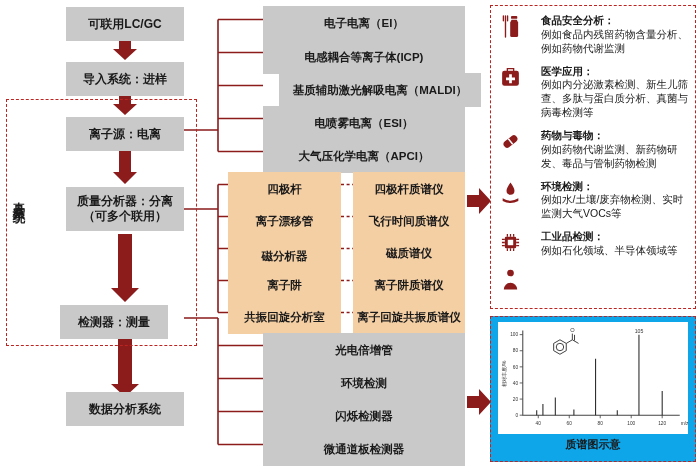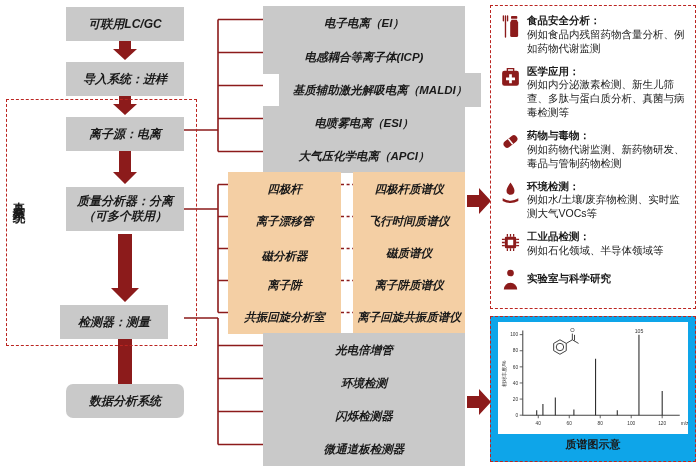--- a/index.html
+++ b/index.html
@@ -7,35 +7,35 @@
     --dashred:#bb2420;
     --gray:#c9c9c9;
     --orange:#f4cfa4;
     --ink:#1a1a1a;
   }
   *{margin:0;padding:0;box-sizing:border-box;}
   body{font-family:"Liberation Sans",sans-serif;background:#fff;color:var(--ink);}
   #canvas{position:relative;width:700px;height:468px;background:#fff;overflow:hidden;}
   .box{position:absolute;display:flex;align-items:center;justify-content:center;
        text-align:center;font-size:11.5px;font-weight:bold;color:var(--ink);
-       line-height:1.25;padding:17px 2px;font-style:italic;}
+       line-height:1.25;padding:17px 2px;}
   .gray{background:var(--gray);}
   .orange{background:var(--orange);}
   .flow{font-size:12px;}
   .dashed-panel{position:absolute;border:1.6px dashed var(--dashred);background:transparent;}
   #vacuum-label{position:absolute;left:10px;top:192px;writing-mode:vertical-rl;
        font-size:12.5px;font-weight:bold;letter-spacing:3px;color:var(--ink);}
   #connectors{position:absolute;left:0;top:0;width:700px;height:468px;pointer-events:none;}
   #connectors .ln{stroke:var(--maroon);stroke-width:1.6;fill:none;}
   #connectors .ln-dash{stroke:var(--maroon);stroke-width:1.6;fill:none;stroke-dasharray:3 2.6;}
   #connectors .arr{fill:var(--maroon);}
   
   #apps-panel{left:490px;top:5px;width:206px;height:304px;background:#fff;
       display:flex;flex-direction:column;gap:9px;padding:8px 7px 6px 7px;}
-  .app-item{display:flex;gap:5px;align-items:flex-start;}
+  .app-item{display:flex;gap:19px;align-items:flex-start;}
   .app-item.center{align-items:center;}
   .app-icon{flex:0 0 24px;display:flex;justify-content:center;padding-top:1px;}
   .app-icon svg{width:21px;height:23px;fill:var(--maroon);}
   .app-icon .st{stroke:var(--maroon);stroke-width:1.3;fill:none;stroke-linecap:round;}
   .app-icon .st2{stroke:var(--maroon);stroke-width:1.2;fill:none;}
   .app-text{flex:1;font-size:10.5px;line-height:1.32;color:var(--ink);}
   .app-title{font-weight:bold;display:block;}
   .app-desc{display:block;}
   
   #spectrum-panel{left:490px;top:316px;width:206px;height:146px;background:#0ea5e9;
@@ -63,21 +63,21 @@
   </svg>
 
   <div class="dashed-panel" style="left:6px;top:99px;width:191px;height:247px;"></div>
   <div id="vacuum-label">真空系统</div>
 
   <div class="box gray flow" style="left:66px;top:7px;width:118px;height:26px;">可联用LC/GC</div>
   <div class="box gray flow" style="left:66px;top:62px;width:118px;height:26px;">导入系统：进样</div>
   <div class="box gray flow" style="left:66px;top:117px;width:118px;height:26px;">离子源：电离</div>
   <div class="box gray flow" style="left:66px;top:187px;width:118px;height:44px;">质量分析器：分离（可多个联用）</div>
   <div class="box gray flow" style="left:60px;top:305px;width:108px;height:26px;">检测器：测量</div>
-  <div class="box gray flow" style="left:66px;top:384px;width:118px;height:28px;border-radius:7px;">数据分析系统</div>
+  <div class="box gray flow" style="left:66px;top:392px;width:118px;height:28px;">数据分析系统</div>
 
   <div class="box gray" style="left:263px;top:6px;width:202px;height:25px;">电子电离（EI）</div>
   <div class="box gray" style="left:263px;top:40px;width:202px;height:25px;">电感耦合等离子体(ICP)</div>
   <div class="box gray" style="left:279px;top:73px;width:202px;height:25px;">基质辅助激光解吸电离（MALDI）</div>
   <div class="box gray" style="left:263px;top:106px;width:202px;height:25px;">电喷雾电离（ESI）</div>
   <div class="box gray" style="left:263px;top:139px;width:202px;height:25px;">大气压化学电离（APCI）</div>
 
   <div class="box orange" style="left:228px;top:172px;width:113px;height:25px;">四极杆</div>
   <div class="box orange" style="left:353px;top:172px;width:112px;height:25px;">四极杆质谱仪</div>
   <div class="box orange" style="left:228px;top:204px;width:113px;height:25px;">离子漂移管</div>
@@ -166,23 +166,20 @@
       </div>
     </div>
 
     <div class="app-item center">
       <span class="app-icon">
         <svg viewBox="0 0 20 22">
           <circle cx="10" cy="4.8" r="3.2"></circle>
           <path d="M3.6 20.5a6.4 6.4 0 0 1 12.8 0z"></path>
         </svg>
       </span>
-      <div class="app-text">
-        <span class="app-title">实验室与科学研究</span>
-      </div>
     </div>
 
   </div>
 
   <div id="spectrum-panel" class="dashed-panel">
     <svg id="spectrum-svg" viewBox="0 0 184 108">
       <g id="spec-structure" stroke="#333" stroke-width="0.9" fill="none">
         <polygon points="60,31 53.9,27.5 53.9,20.5 60,17 66.1,20.5 66.1,27.5"></polygon>
         <circle cx="60" cy="24" r="3.6"></circle>
         <path d="M66.1 20.5 L72 17 M72 17 L72 11 M74.1 17.7 L74.1 12.2 M72 17 L78 20.5"></path>

